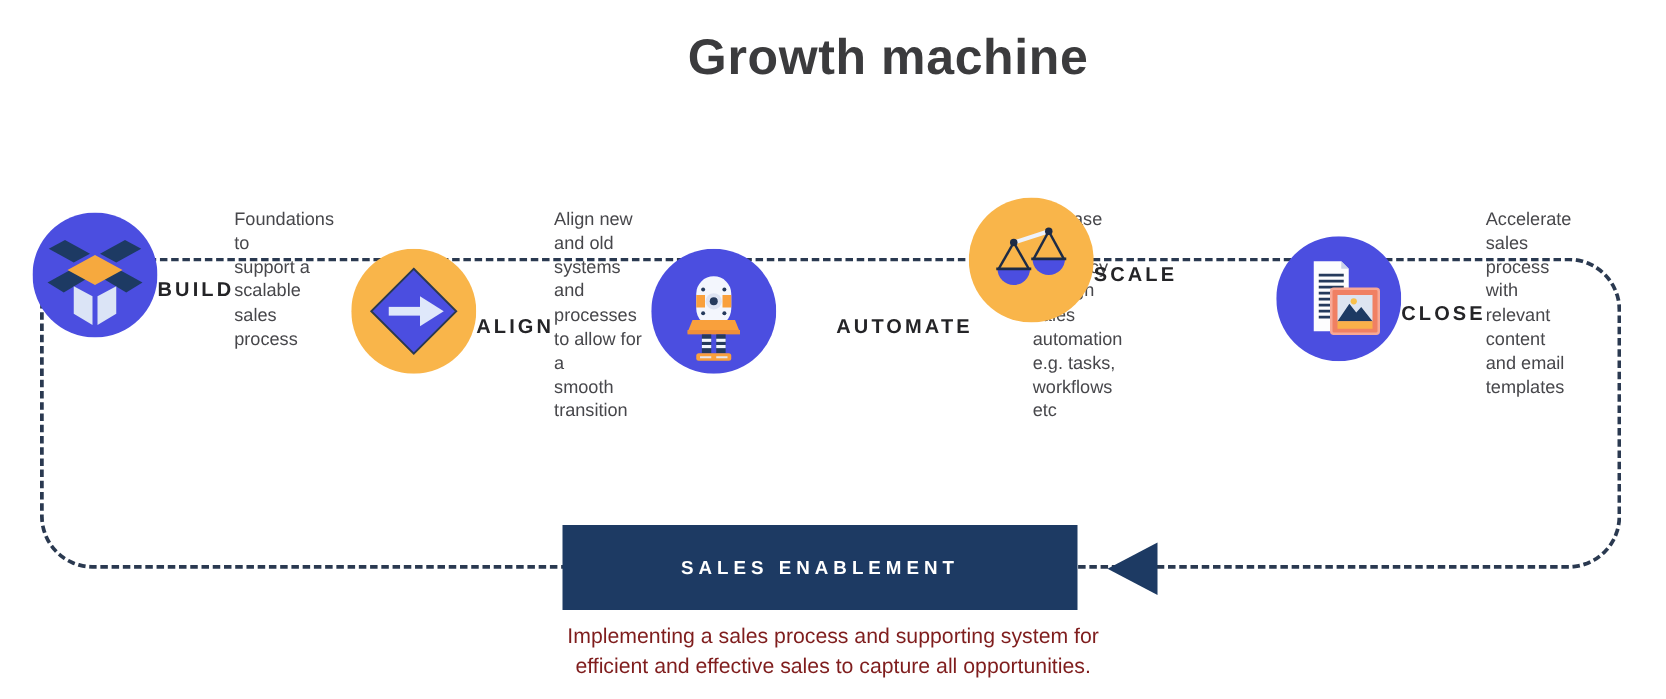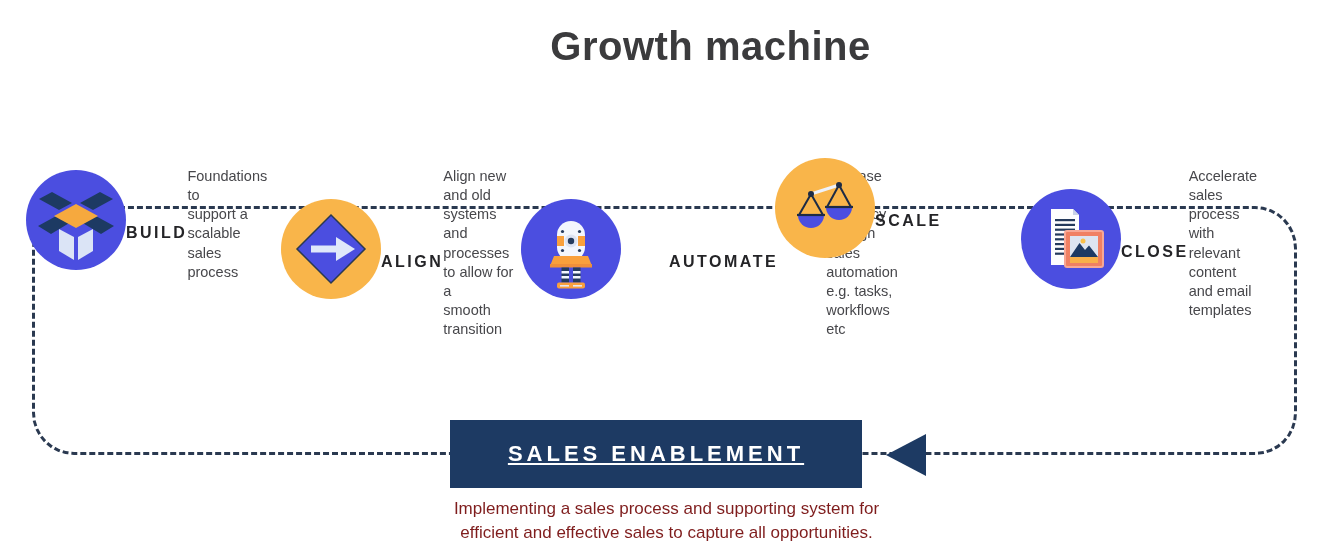--- a/index.html
+++ b/index.html
@@ -44,21 +44,21 @@
   }
   .stage-desc{
     margin-top:9px;
     font-size:14.5px;line-height:1.32;color:var(--body-ink);
     text-align:left;white-space:pre-line;
   }
   .banner{
     position:absolute;left:450px;top:420px;width:412px;height:68px;
     background:var(--navy);
     display:flex;align-items:center;justify-content:center;
-    color:#fff;font-size:22px;font-weight:bold;letter-spacing:4px;text-decoration:underline;
+    color:#fff;font-size:15px;font-weight:bold;letter-spacing:4px;
   }
   .flow-arrow{
     position:absolute;left:886px;top:434px;
     width:0;height:0;
     border-top:21px solid transparent;
     border-bottom:21px solid transparent;
     border-right:40px solid var(--navy);
   }
   .caption{
     position:absolute;top:497px;left:333px;width:667px;

